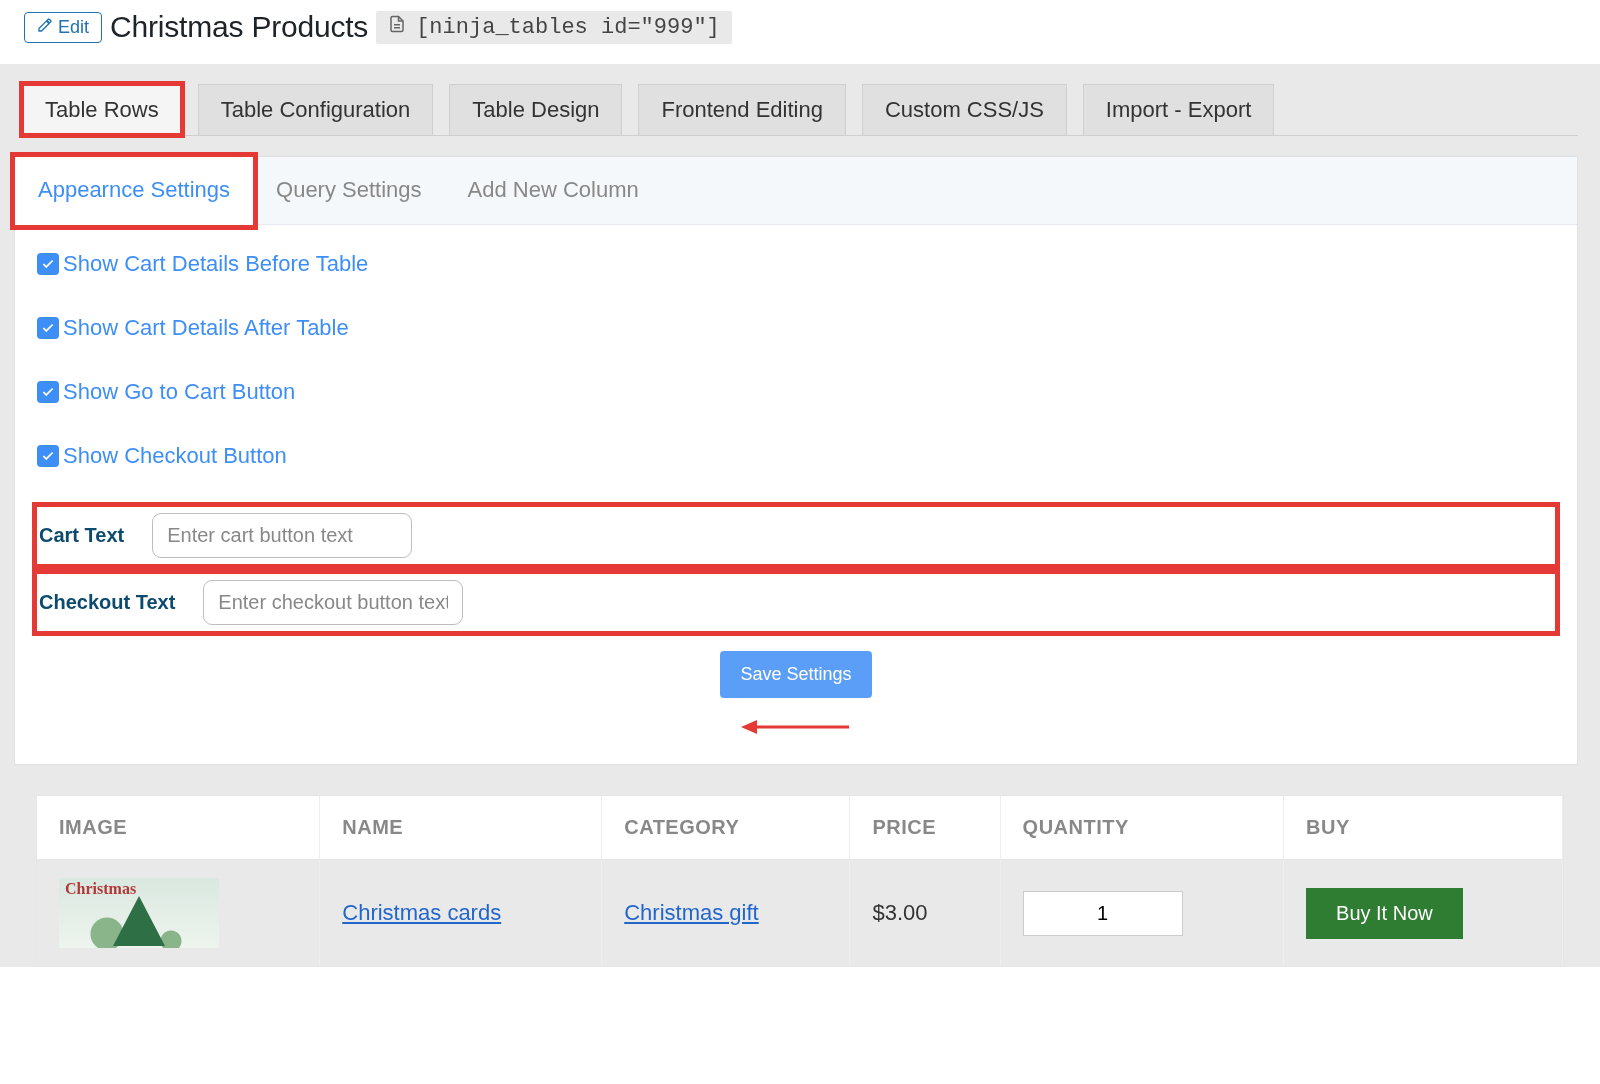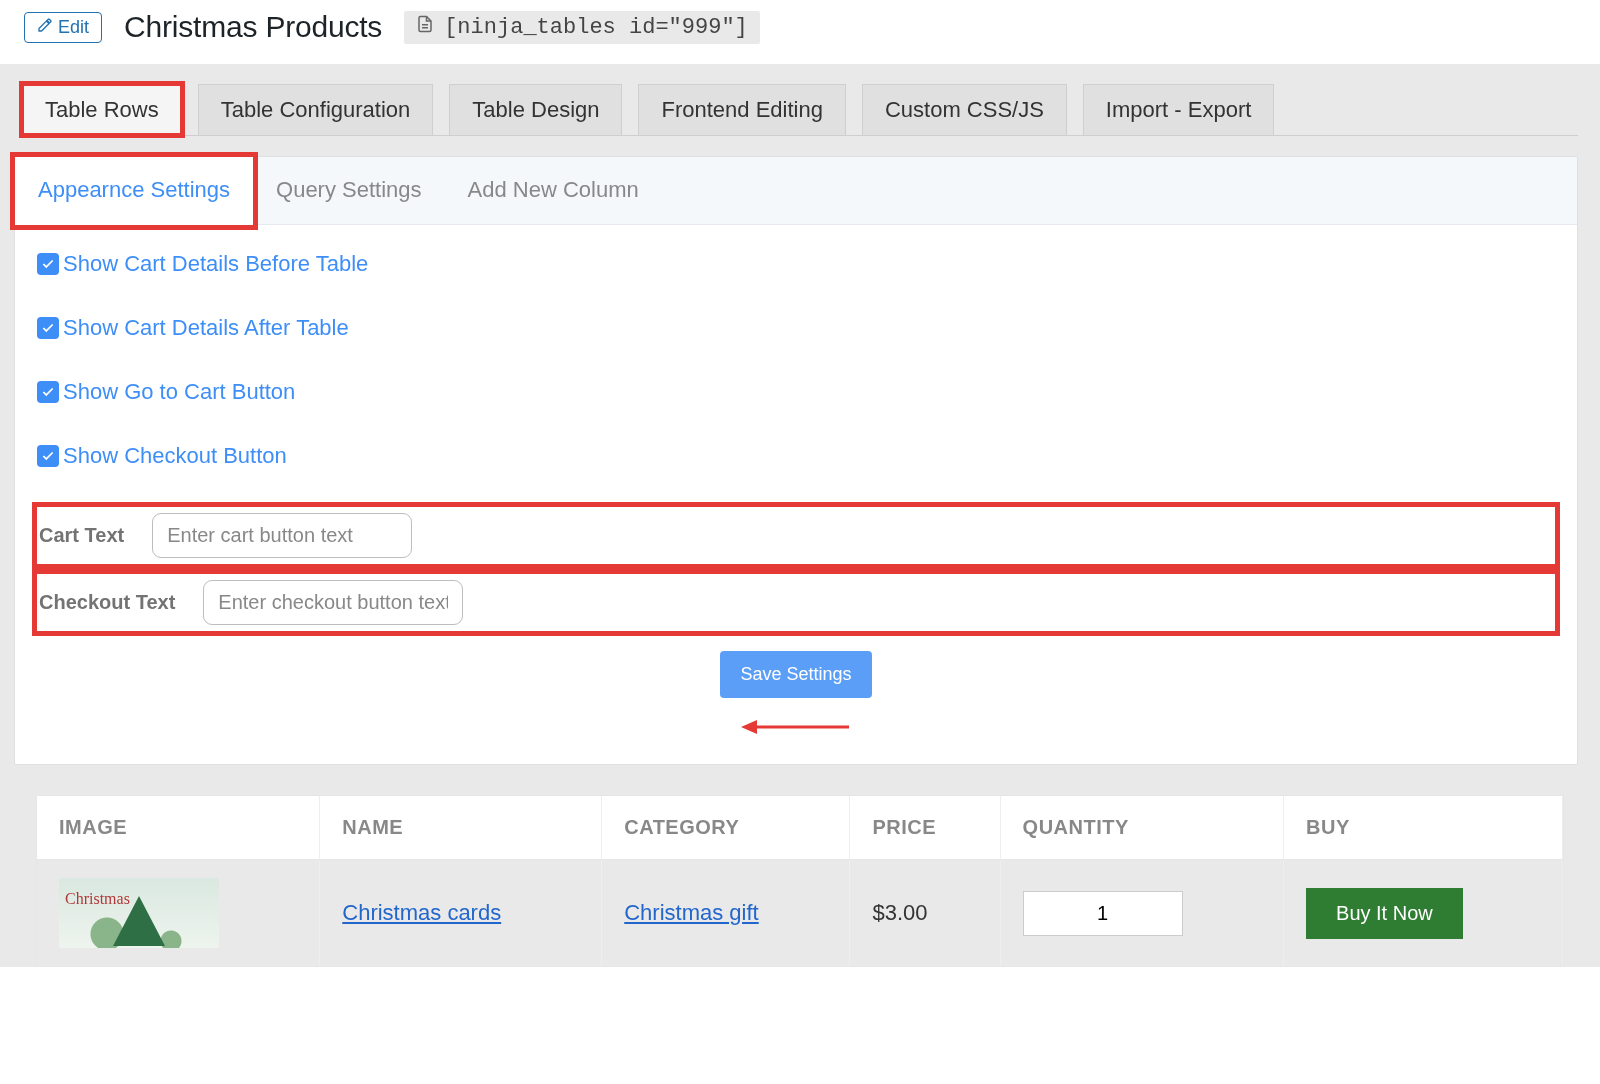--- a/index.html
+++ b/index.html
@@ -1,18 +1,18 @@
 <!DOCTYPE html>
 <html><head>
   <meta charset="utf-8">
   <style>
     * { box-sizing: border-box; margin: 0; padding: 0; }
     body { font-family: -apple-system, BlinkMacSystemFont, "Segoe UI", Helvetica, Arial, sans-serif; font-size: 16px; background: #fff; color: #333; width: 1600px; }
 
-    .header-row { display: flex; align-items: center; gap: 22px; padding: 10px 18px 14px 24px; }
+    .header-row { display: flex; align-items: center; gap: 8px; padding: 10px 18px 14px 24px; }
     .edit-btn { display: inline-flex; align-items: center; gap: 5px; border: 1px solid #2271b1; border-radius: 4px; padding: 4px 12px; color: #2271b1; font-size: 18px; background: #fff; cursor: pointer; }
     .edit-btn svg { width: 16px; height: 16px; }
     .page-title { font-size: 30px; font-weight: 400; color: #1d2327; letter-spacing: -0.2px; }
     .shortcode-box { display: inline-flex; align-items: center; gap: 10px; background: #e9e9e9; padding: 4px 12px; border-radius: 2px; font-family: "Courier New", monospace; font-size: 22px; color: #444; }
     .shortcode-box svg { width: 18px; height: 18px; }
 
     .tabs-area { background: #e9e9e9; padding: 20px 22px 0 22px; margin-top: 6px; }
     .main-tabs { display: flex; gap: 16px; border-bottom: 1px solid #cfcfcf; }
     .main-tab { background: #e0e0e0; border: 1px solid #cfcfcf; border-bottom: none; padding: 12px 22px; font-size: 22px; color: #333; font-weight: 500; cursor: pointer; }
     .main-tab.active { background: #f5f5f5; position: relative; }
@@ -26,40 +26,40 @@
 
     .settings-body { padding: 26px 22px 26px 22px; }
     .check-row { display: flex; align-items: center; gap: 4px; margin-bottom: 38px; }
     .chk { width: 22px; height: 22px; border-radius: 4px; background: #3e8ef7; display: inline-flex; align-items: center; justify-content: center; flex-shrink: 0; cursor: pointer; }
     .chk svg { width: 14px; height: 14px; }
     .chk-label { color: #3e8ef7; font-size: 22px; cursor: pointer; }
 
     .text-row { display: flex; align-items: center; gap: 28px; margin-bottom: 6px; padding: 6px 2px; }
     .text-row.hl { outline: 5px solid #e53935; }
     .text-row + .text-row { margin-top: 10px; }
-    .text-label { font-size: 20px; font-weight: 700; color: #737373; }
+    .text-label { font-size: 20px; font-weight: 700; color: #0c4a6e; }
     .text-input { border: 1px solid #bdbdbd; border-radius: 9px; padding: 10px 14px; font-size: 20px; color: #555; width: 260px; background: #fff; }
     .text-input::placeholder { color: #888; }
 
     .save-row { display: flex; align-items: center; gap: 18px; margin-top: 20px; flex-direction: column; }
     .save-btn { background: #5b9ef8; color: #fff; border: none; border-radius: 4px; padding: 13px 20px; font-size: 18px; font-weight: 500; cursor: pointer; }
     .arrow-ann { color: #e53935; font-size: 28px; display: inline-flex; align-items: center; }
 
     .data-table-wrap { margin: 30px 14px 0 14px; border: 1px solid #e6e6e6; }
     .data-table { width: 100%; border-collapse: collapse; }
     .data-table th { text-align: left; padding: 20px 22px; font-size: 20px; font-weight: 700; color: #888; letter-spacing: 0.5px; border-bottom: 1px solid #e6e6e6; border-right: 1px solid #eee; background: #fff; margin-left: 16px; }
     .data-table td { padding: 18px 22px; font-size: 22px; border-right: 1px solid #eee; vertical-align: middle; }
     .data-table td a { color: #2266cc; text-decoration: underline; }
     .thumb { width: 160px; height: 70px; background: linear-gradient(180deg,#d9e8e0 0%, #eef4ee 100%); border-radius: 2px; display: flex; align-items: flex-end; justify-content: center; position: relative; overflow: hidden; }
     .thumb::before { content:""; position:absolute; inset:0; background:
       radial-gradient(circle at 30% 80%, #8ab48a 0 16px, transparent 17px),
       radial-gradient(circle at 70% 90%, #8ab48a 0 10px, transparent 11px);
     }
     .tree { width: 0; height: 0; border-left: 26px solid transparent; border-right: 26px solid transparent; border-bottom: 50px solid #2e6f46; position: relative; z-index: 1; margin-bottom: 2px; }
-    .script-text { position:absolute; top:12px; left:6px; font-family: cursive; font-size: 16px; color:#b23838; font-weight:400; }
+    .script-text { position:absolute; top:2px; left:6px; font-family: cursive; font-size: 16px; color:#b23838; font-weight:700; }
     .qty-input { width: 160px; border: 1px solid #ccc; padding: 10px 12px; font-size: 20px; text-align: center; }
     .buy-btn { background: #2e7d32; color: #fff; border: none; padding: 14px 30px; font-size: 20px; cursor: pointer; white-space: nowrap; }
   </style>
 </head>
 <body>
 
 <div class="header-row">
   <button class="edit-btn">
     <span>
       <svg viewBox="0 0 24 24" fill="none" stroke="#2271b1" stroke-width="2">

